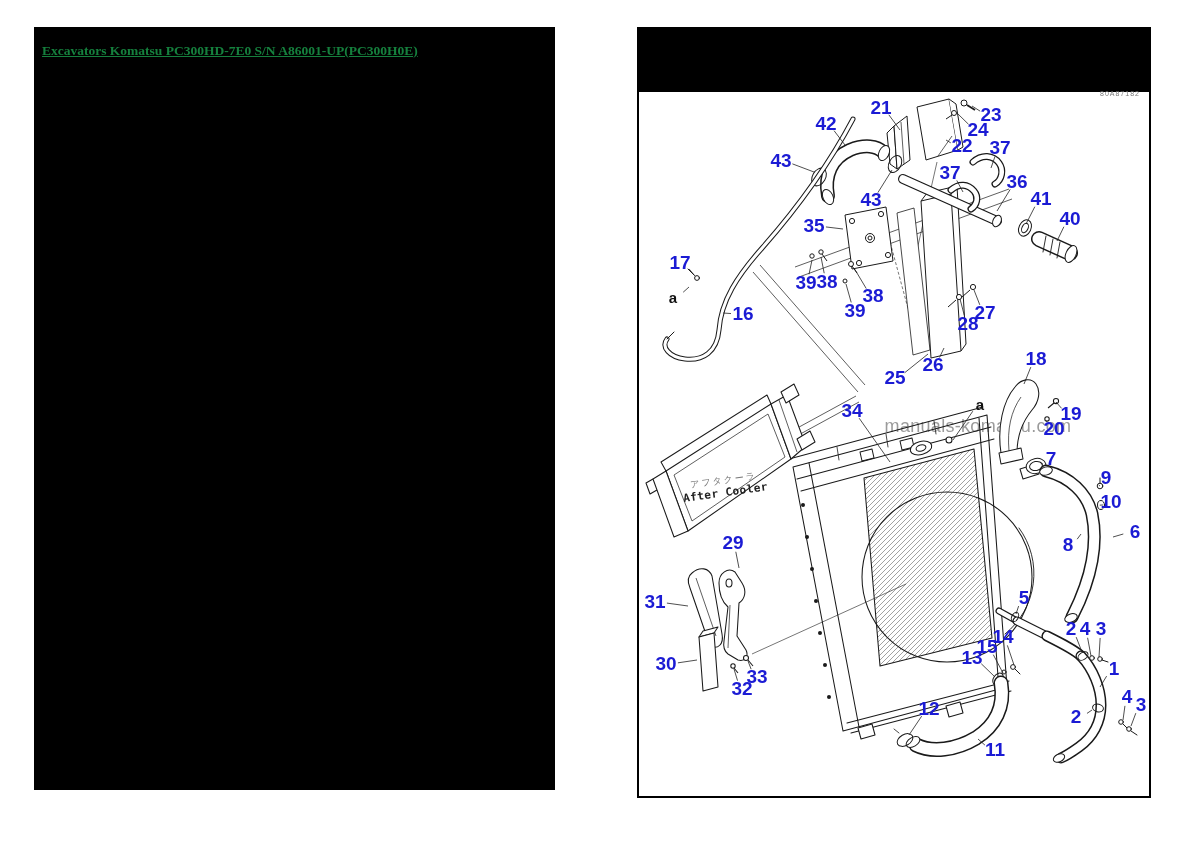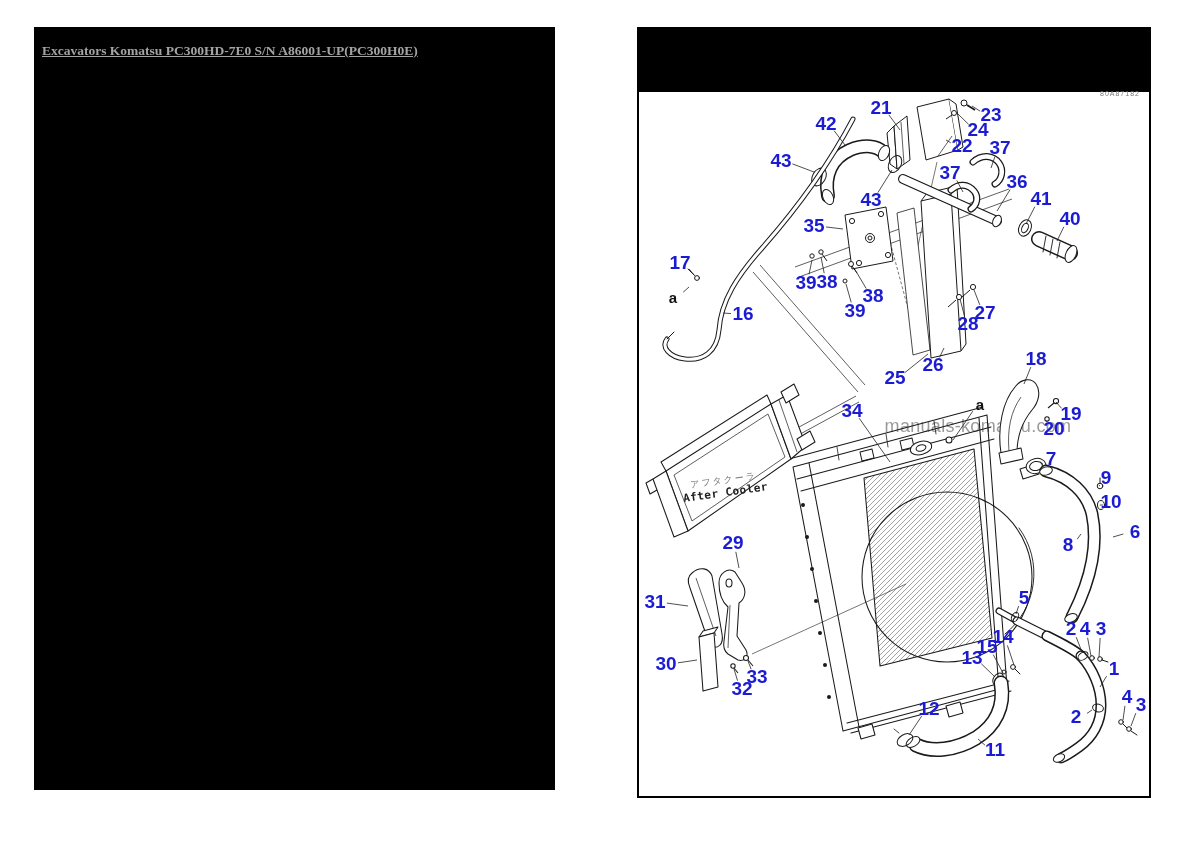--- a/index.html
+++ b/index.html
@@ -1,21 +1,21 @@
 <!DOCTYPE html>
 <html><head>
 <meta charset="utf-8">
 <style>
   html,body{margin:0;padding:0;background:#fff;}
   .page{position:relative;width:1190px;height:842px;background:#fff;overflow:hidden;
         font-family:"Liberation Sans",sans-serif;}
   .left-panel{position:absolute;left:34px;top:27px;width:521px;height:763px;background:#000;}
   .left-link{position:absolute;left:8px;top:16px;white-space:nowrap;
              font-family:"Liberation Serif",serif;font-weight:bold;font-size:13.5px;
-             color:#a3a3a3;text-decoration:underline;cursor:pointer;}
+             color:#15803d;text-decoration:underline;cursor:pointer;}
   .frame{position:absolute;left:637px;top:27px;width:514px;height:771px;box-sizing:border-box;
          border-left:2px solid #000;border-right:2px solid #000;border-bottom:2px solid #000;}
   .header-bar{position:absolute;left:637px;top:27px;width:514px;height:65px;background:#000;}
   .fig-code{position:absolute;left:1100px;top:90px;font-size:7px;color:#777;letter-spacing:1px;}
   .watermark{position:absolute;left:872px;top:416px;width:212px;text-align:center;
              font-size:18px;color:#8a8a8a;opacity:.85;letter-spacing:.3px;font-weight:500;}
   svg.diagram{position:absolute;left:637px;top:92px;width:513px;height:706px;}
   .co{font-family:"Liberation Sans",sans-serif;font-size:19px;font-weight:600;
       fill:#1b1bd4;text-anchor:middle;cursor:pointer;}
   .pl{font-family:"Liberation Sans",sans-serif;font-size:15px;font-weight:600;

